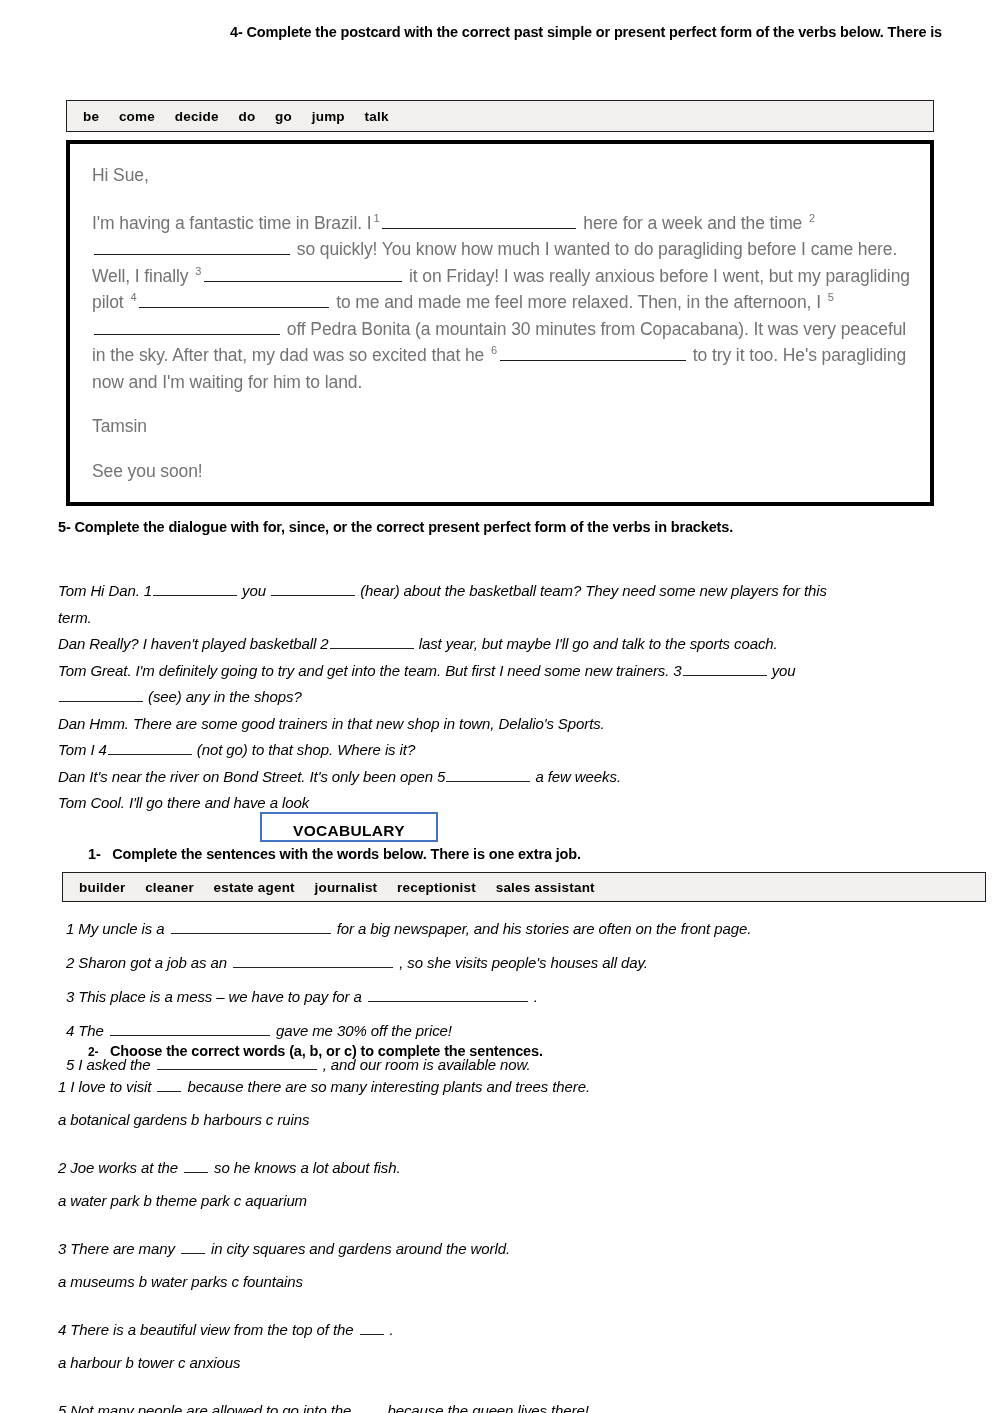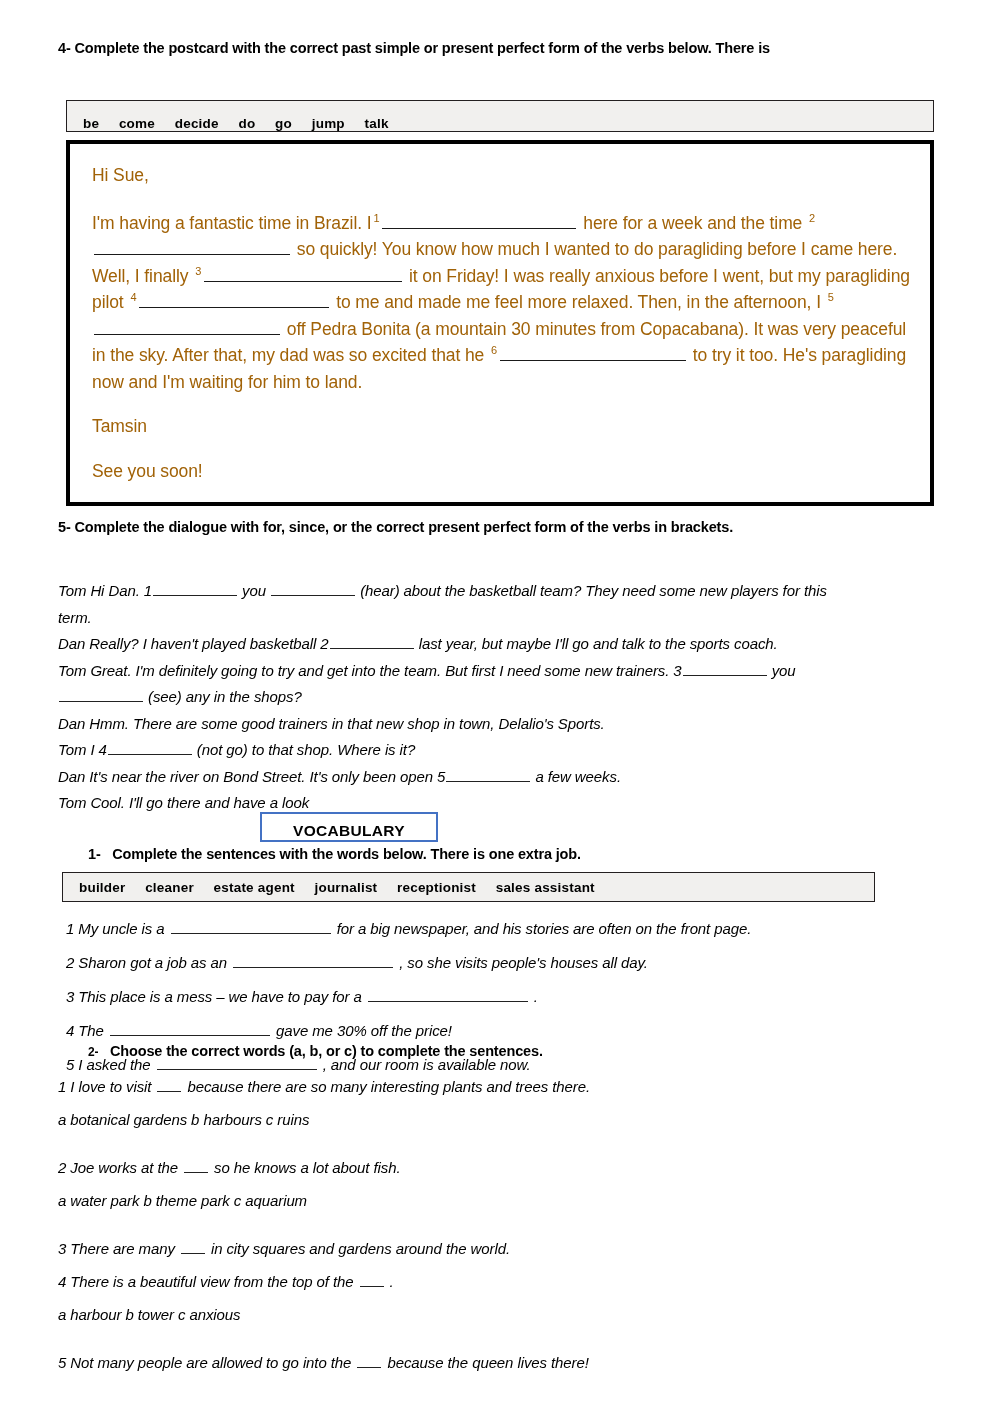--- a/index.html
+++ b/index.html
@@ -59,21 +59,21 @@
   .postcard {
     border: 4px solid #000000;
     background: #ffffff;
     box-sizing: border-box;
     padding: 18px 20px 18px 22px;
   }
   .pc-body {
     font-family: "Liberation Sans", sans-serif;
     font-size: 17.5px;
     line-height: 26.5px;
-    color: #a16207;
+    color: #737373;
     letter-spacing: -0.1px;
   }
   .pc-para { margin: 0 0 18px 0; }
   .pc-para:last-child { margin-bottom: 0; }
   .pc-para.tight { margin-bottom: 21px; }
   sup.bnum {
     font-size: 11px;
     vertical-align: super;
     line-height: 0;
     padding: 0 1px 0 2px;
@@ -157,25 +157,25 @@
     height: 11px;
     margin: 0 2px;
     vertical-align: baseline;
   }
 </style>
 </head>
 <body>
 
 <div class="page">
 
-  <div class="inner hdr" style="top:32px; left:58px;">
+  <div class="inner hdr" style="top:16px; left:58px;text-align:right;">
     <div>4- Complete the postcard with the correct past simple or present perfect form of the verbs below. There is</div>
   </div>
 
-  <div class="inner wordbank" style="top:100px; left:66px; width:868px; height:32px;align-items:flex-end;">
+  <div class="inner wordbank" style="top:100px; left:66px; width:868px; height:32px;">
     <div class="wb-list">be     come     decide     do     go     jump     talk</div>
   </div>
 
   <div class="inner postcard" style="top:140px; left:66px; width:868px; height:366px;">
     <div class="pc-body">
 
       <p class="pc-para tight">Hi Sue,</p>
 
       <p class="pc-para"><span>I'm having a fantastic time in Brazil. I</span><sup class="bnum">1</sup><span class="blank-pc b-pc-1"></span> <span>here for a week and the time</span> <sup class="bnum">2</sup><span class="blank-pc b-pc-2"></span> <span>so quickly! You know how much I wanted to do paragliding before I came here. Well, I finally</span> <sup class="bnum">3</sup><span class="blank-pc b-pc-3"></span> <span>it on Friday! I was really anxious before I went, but my paragliding pilot</span> <sup class="bnum">4</sup><span class="blank-pc b-pc-4"></span> <span>to me and made me feel more relaxed. Then, in the afternoon, I</span> <sup class="bnum">5</sup><span class="blank-pc b-pc-5"></span> <span>off Pedra Bonita (a mountain 30 minutes from Copacabana). It was very peaceful in the sky. After that, my dad was so excited that he</span> <sup class="bnum">6</sup><span class="blank-pc b-pc-6"></span> <span>to try it too. He's paragliding now and I'm waiting for him to land.</span></p>
 
@@ -206,21 +206,21 @@
 
   <div class="vocab-box" style="position:absolute; top:812px; left:260px; width:178px; height:30px;">
     <span>VOCABULARY</span>
   </div>
 
   <div class="hdr" style="position:absolute; top:845px; left:88px; line-height:18px;">
     <span class="numlead">1-</span>
     &nbsp;&nbsp;<span>Complete the sentences with the words below. There is one extra job.</span>
   </div>
 
-  <div class="wordbank" style="position:absolute; top:872px; left:62px; width:813px; height:30px;">
+  <div class="wordbank" style="position:absolute; top:872px; left:62px; width:924px; height:30px;">
     <div class="wb-list">builder     cleaner     estate agent     journalist     receptionist     sales assistant</div>
   </div>
 
   <div class="inner vsent" style="top:908px; left:58px;">
     <p><span>1 My uncle is a </span><span class="blank-v"></span><span> for a big newspaper, and his stories are often on the front page.</span></p>
 
     <p><span>2 Sharon got a job as an </span><span class="blank-v"></span><span> , so she visits people's houses all day.</span></p>
 
     <p><span>3 This place is a mess – we have to pay for a </span><span class="blank-v"></span><span> .</span></p>
 
@@ -236,20 +236,21 @@
 
   <div class="inner mc" style="top:1075px; left:58px;">
 
     <p class="q"><span>1 I love to visit </span><span class="mini-blank"></span><span> because there are so many interesting plants and trees there.</span></p>
     <p class="opts">a botanical gardens b harbours c ruins</p>
 
     <p class="q"><span>2 Joe works at the </span><span class="mini-blank"></span><span> so he knows a lot about fish.</span></p>
     <p class="opts">a water park b theme park c aquarium</p>
 
     <p class="q"><span>3 There are many </span><span class="mini-blank"></span><span> in city squares and gardens around the world.</span></p>
+    <p class="opts">a museums b water parks c fountains</p>
 
     <p class="q"><span>4 There is a beautiful view from the top of the </span><span class="mini-blank"></span><span> .</span></p>
     <p class="opts">a harbour b tower c anxious</p>
 
     <p class="q"><span>5 Not many people are allowed to go into the </span><span class="mini-blank"></span><span> because the queen lives there!</span></p>
 
   </div>
 
 </div>
 

